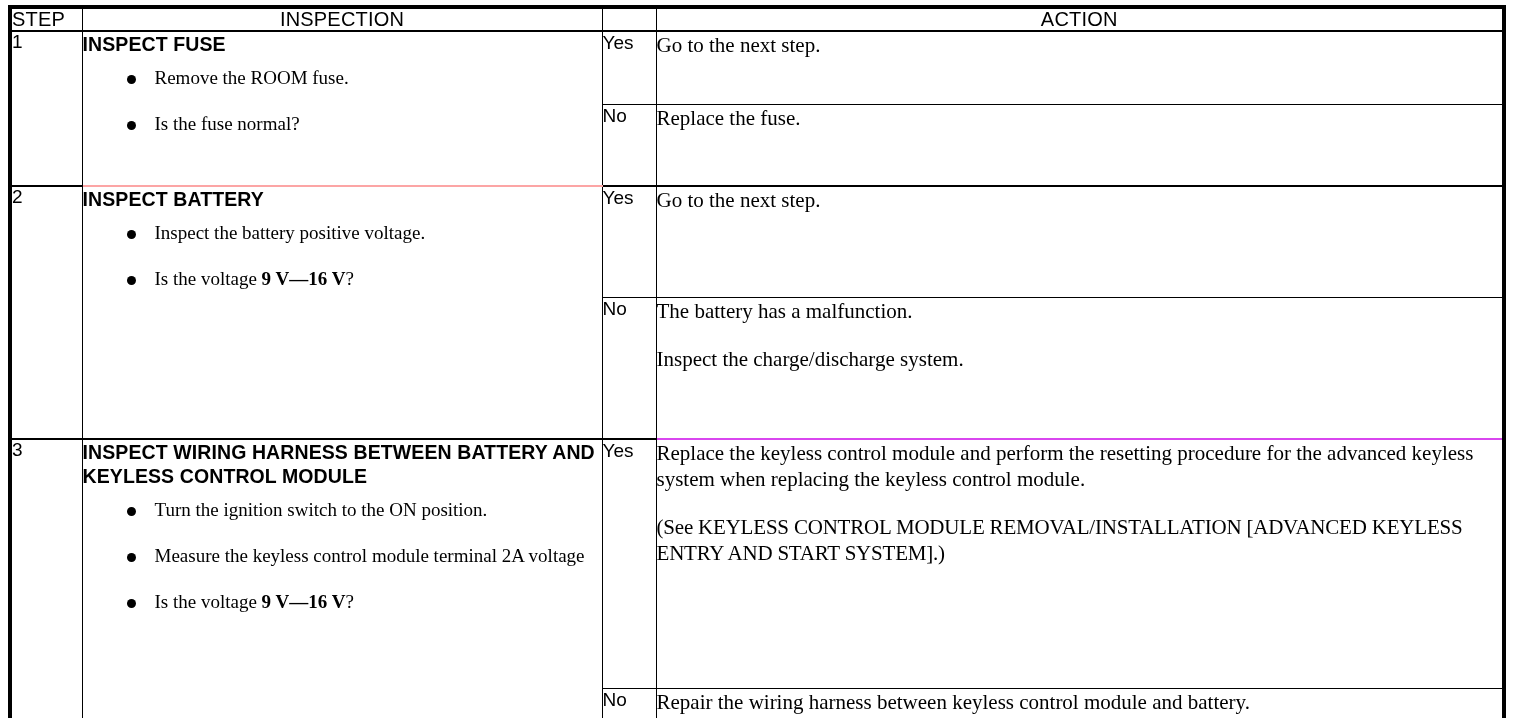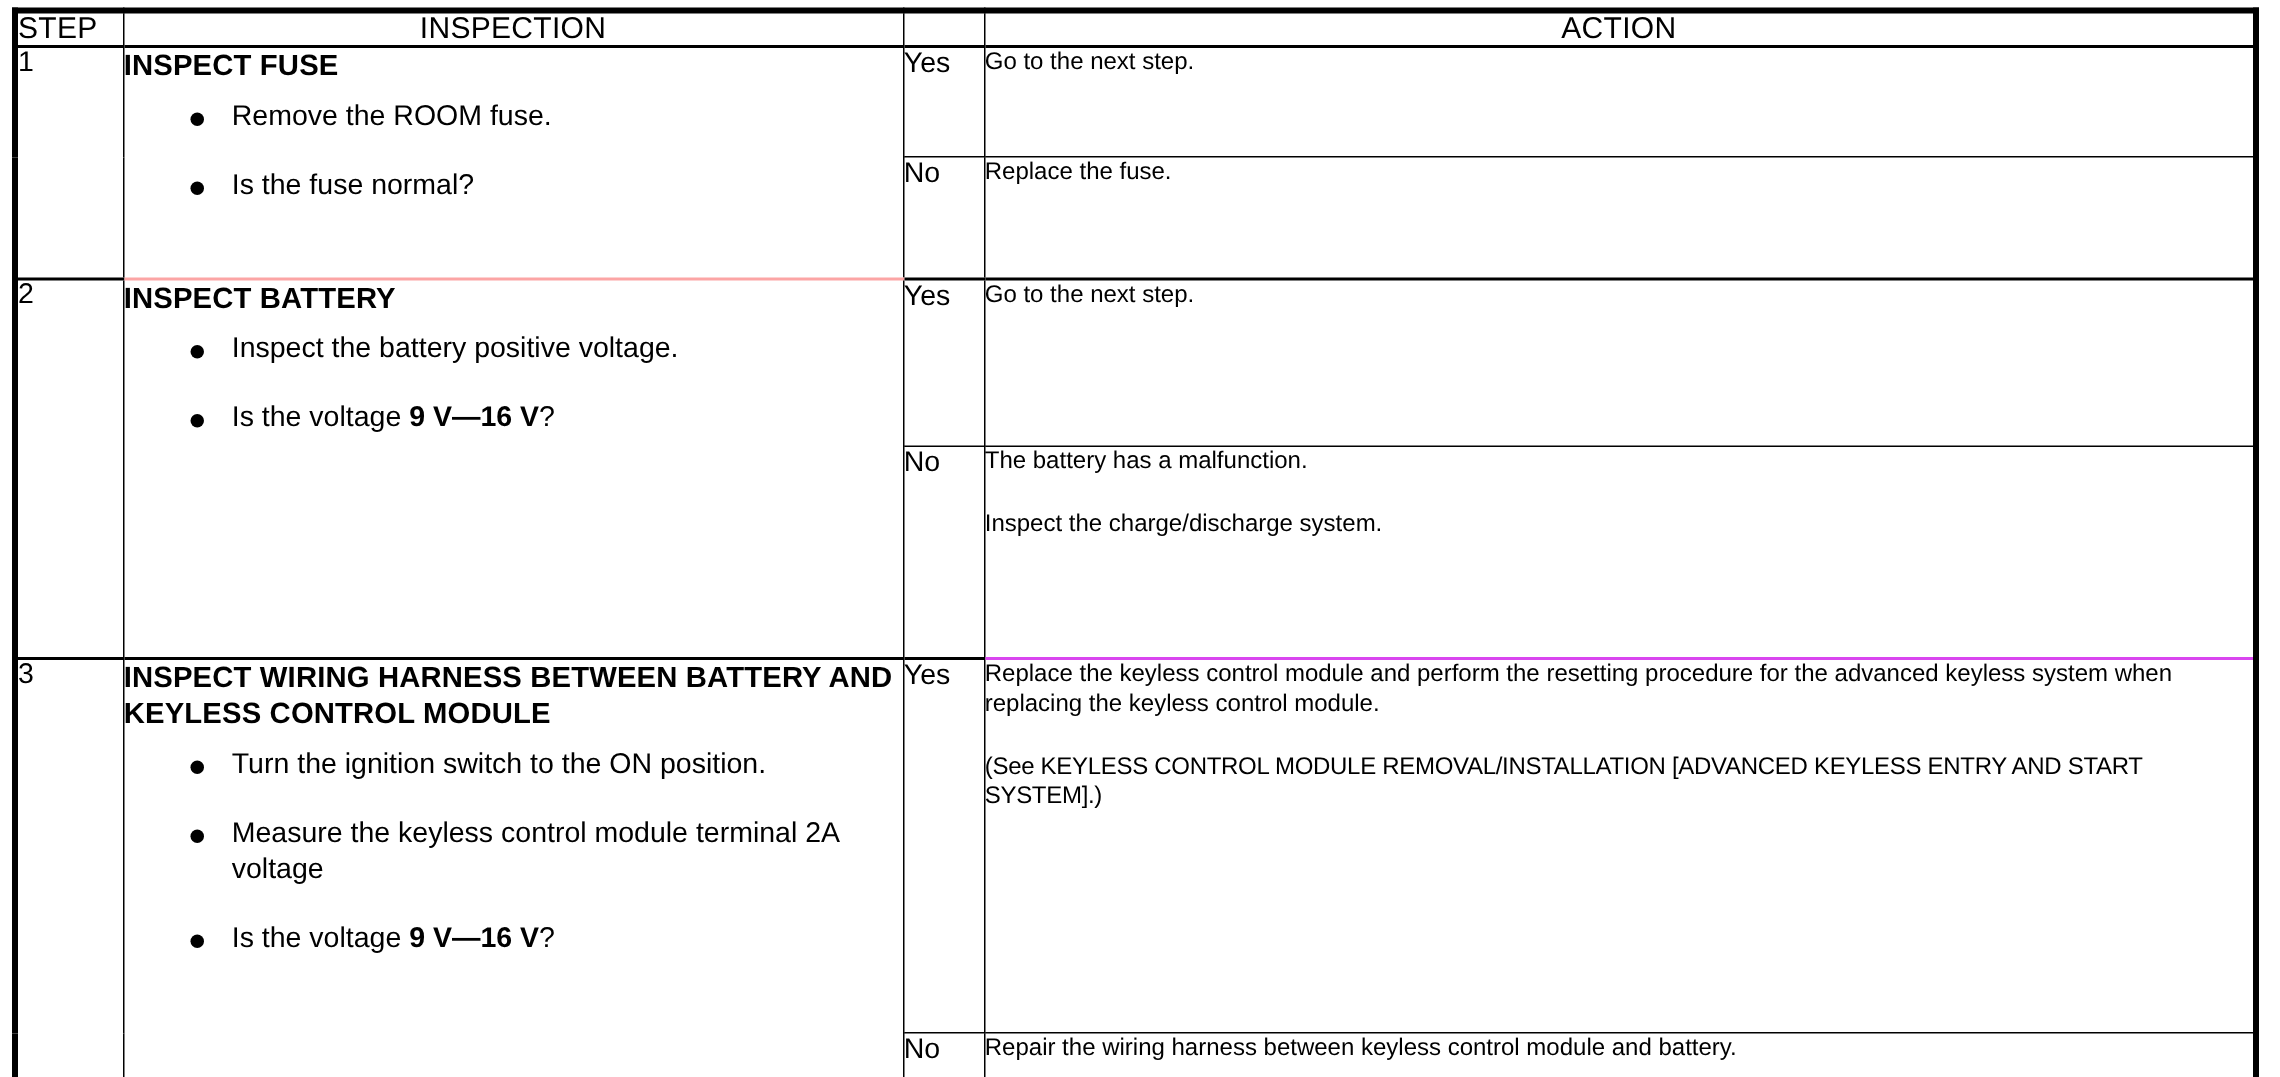--- a/index.html
+++ b/index.html
@@ -83,20 +83,21 @@
     list-style: none;
     margin: 10px 0 0 0;
     padding: 0 0 0 44px;
   }
   ul.bullets li {
     position: relative;
     margin: 0 0 22px 0;
     line-height: 1.26;
     font-size: 19px;
     padding-left: 28px;
+    font-family: Liberation Serif, serif;
   }
   ul.bullets li:last-child { margin-bottom: 2px; }
   ul.bullets li::before {
     content: "";
     position: absolute;
     left: 0;
     top: 9px;
     width: 9px;
     height: 9px;
     background: #000;
@@ -105,23 +106,24 @@
 
   .yn-cell {
     font-size: 19px;
     line-height: 1.15;
     padding: 6px 4px 0 5px;
     text-align: left;
     white-space: nowrap;
   }
 
   .act-cell {
-    font-size: 16px;
+    font-size: 21px;
     line-height: 1.24;
     padding: 6px 8px 0 8px;
+    font-family: Liberation Serif, serif;
   }
   .act-cell p {
     margin: 0 0 22px 0;
   }
   .act-cell p:last-child { margin-bottom: 0; }
 
   .cond {
     font-stretch: condensed;
     letter-spacing: -0.2px;
   }

